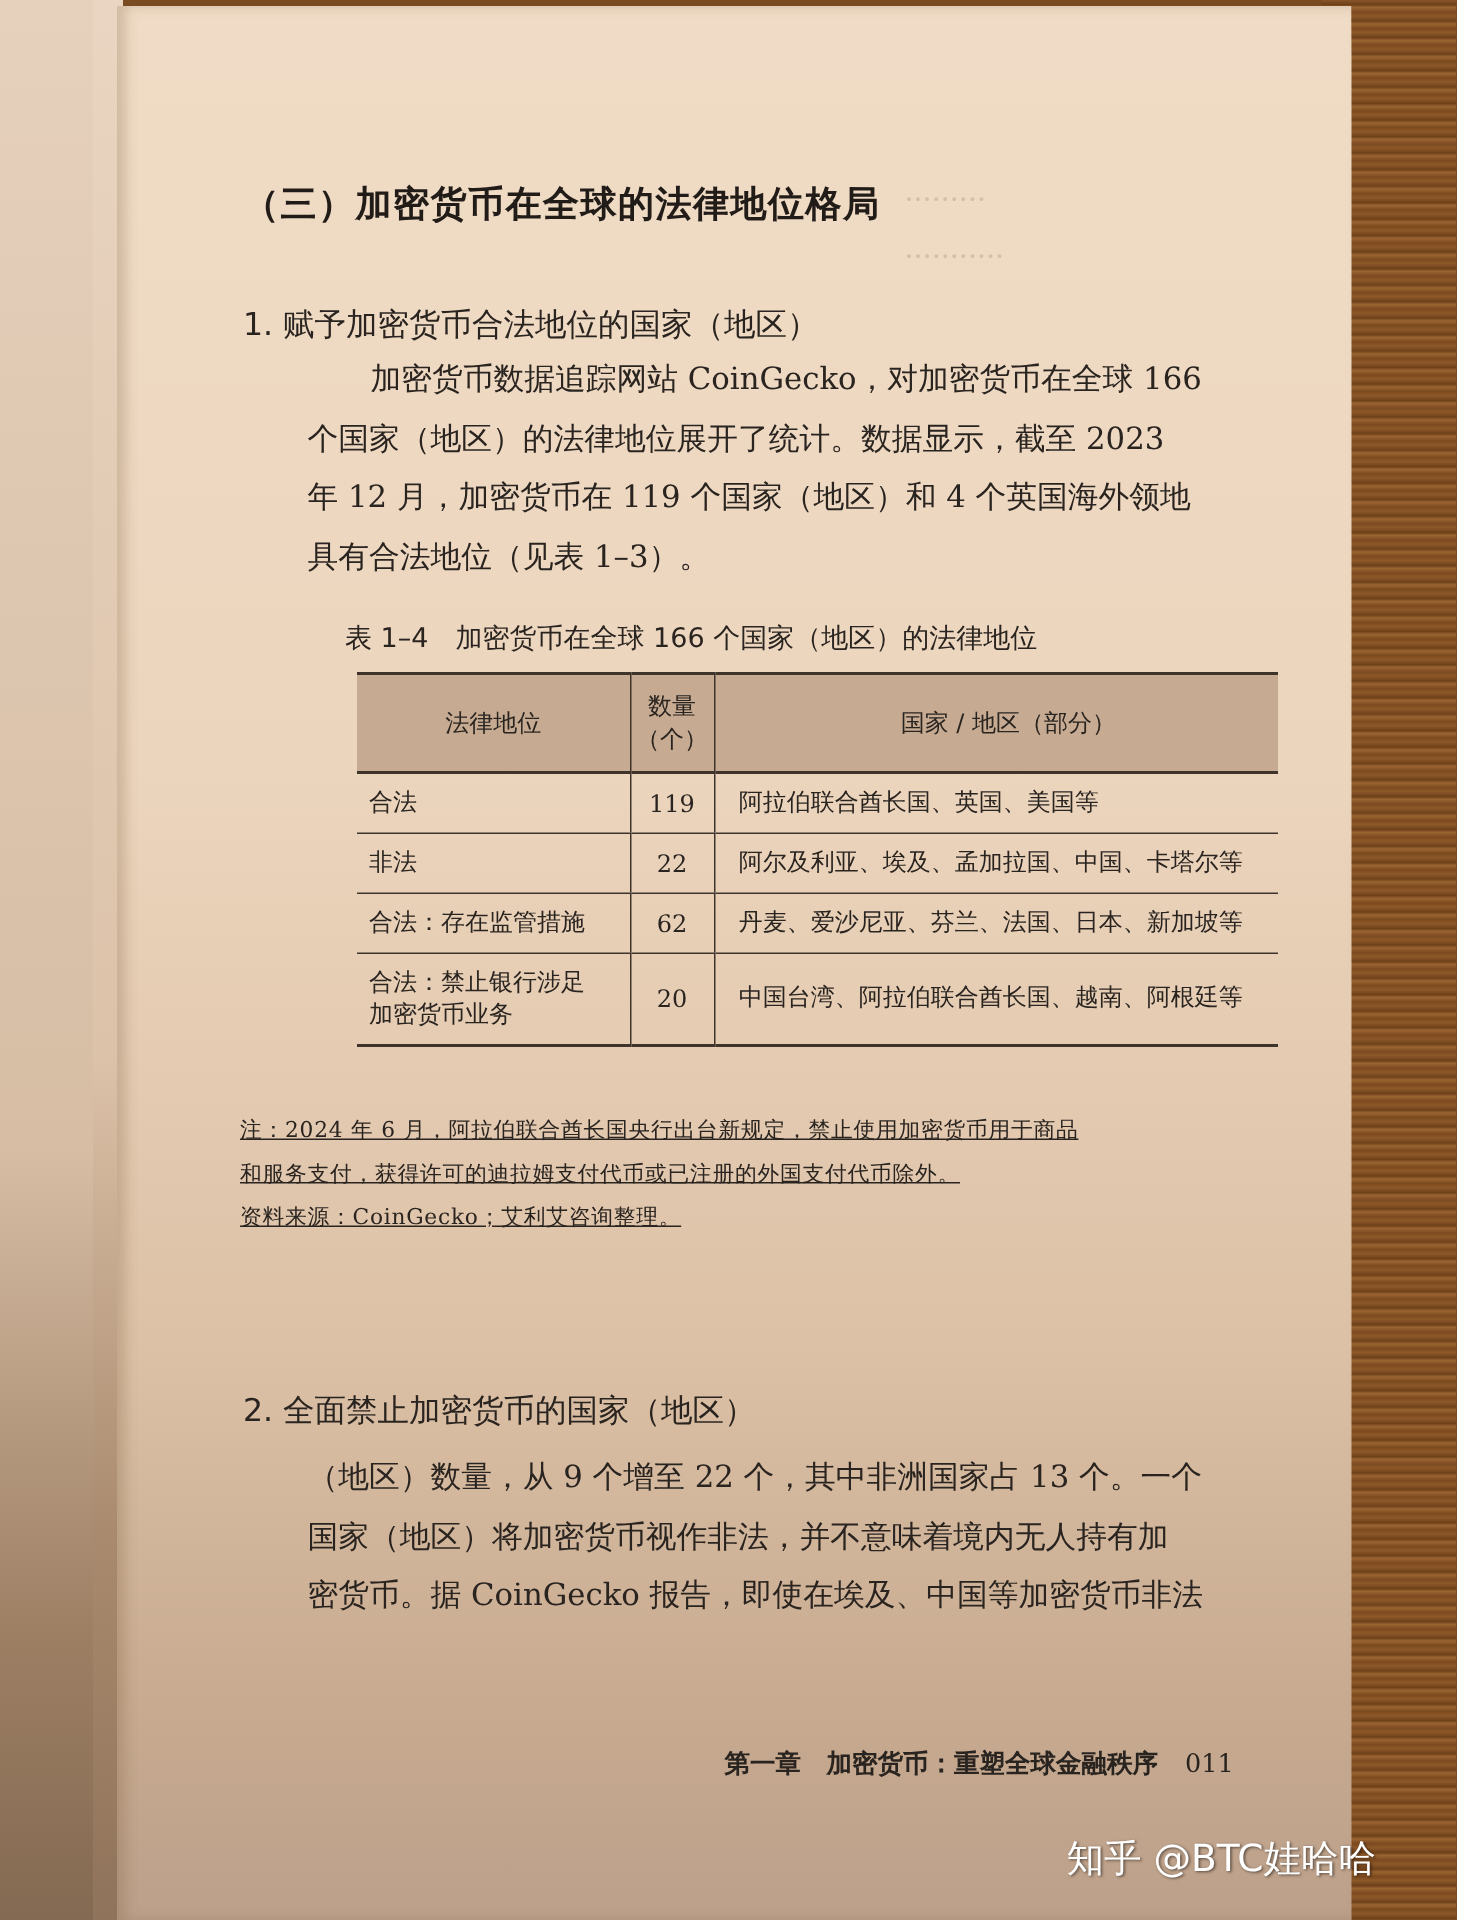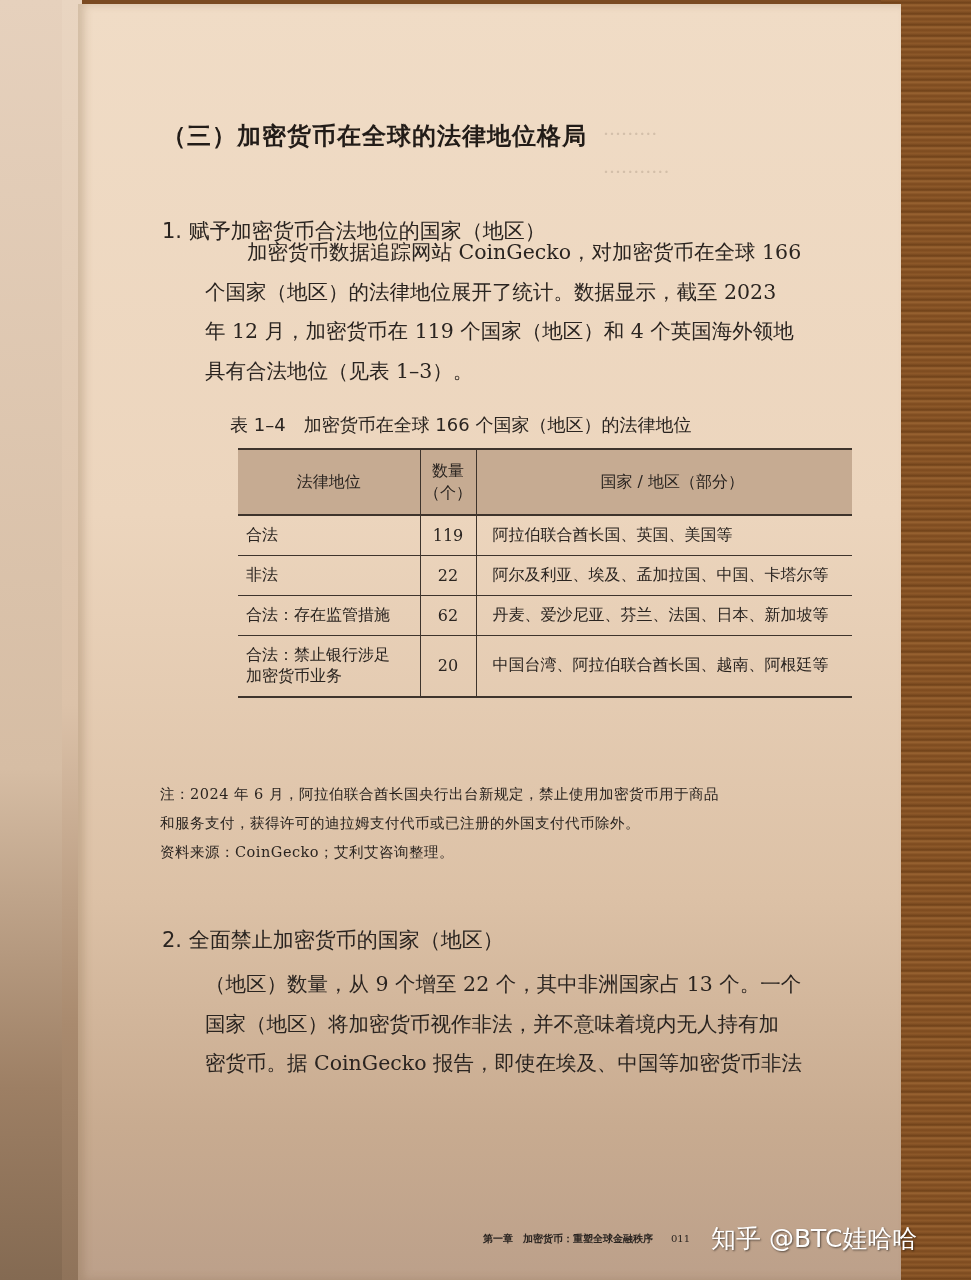--- a/index.html
+++ b/index.html
@@ -38,21 +38,21 @@
     position: absolute; top: 116px; left: 2px;
     font-family: "DejaVu Sans", "Liberation Sans", sans-serif;
     font-weight: bold; font-size: 24px; letter-spacing: 1px; color: #221c18;
     white-space: nowrap;
   }
   .subhead {
     position: absolute; left: 2px;
     font-family: "DejaVu Sans", "Liberation Sans", sans-serif;
     font-size: 21px; color: #2a2420; white-space: nowrap;
   }
-  .sub1 { top: 213px; }
+  .sub1 { top: 198px; }
   .sub2 { top: 922px; }
   .para {
     position: absolute; left: 0; width: 630px;
     font-size: 20.5px; line-height: 39.5px; color: #2a2420;
     text-align: justify;
   }
   .para .line { display: block; white-space: nowrap; margin-left: 45px; }
   .para .indent { padding-left: 42px; }
   .para1 { top: 229px; }
   .para2 { top: 961px; }
@@ -83,28 +83,28 @@
   }
   tbody tr:last-child td { border-bottom: 2px solid #3e342c; height: 62px; }
   .col-status { width: 182px; text-align: left; }
   .col-count { width: 56px; text-align: center; }
   .col-countries { text-align: left; padding-left: 16px; }
   th.col-status { text-align: center; }
   th.col-countries { text-align: center; }
   .count-head { line-height: 22px; }
 
   .notes {
-    position: absolute; top: 776px; left: 0; width: 640px;
-    font-size: 14.5px; line-height: 29px; color: #2a2420;
+    position: absolute; top: 736px; left: 0; width: 640px;
+    font-size: 14.5px; line-height: 29px; color: #2a2420; text-decoration: underline;
   }
   .notes .line { display: block; white-space: nowrap; letter-spacing: 0.5px; }
 
   .footer {
-    position: absolute; top: 1228px; left: 405px;
-    font-size: 10px; font-weight: bold; color: #2a2420; white-space: nowrap;
+    position: absolute; top: 1160px; left: 405px;
+    font-size: 17px; font-weight: bold; color: #2a2420; white-space: nowrap;
   }
   .footer .page-num { margin-left: 18px; font-weight: normal; }
 
   .watermark {
     position: absolute; top: 1222px; left: 711px;
     font-family: "DejaVu Sans", "Liberation Sans", sans-serif;
     font-size: 25px; color: #ffffff;
     text-shadow: 1px 1px 2px rgba(0,0,0,0.55);
     white-space: nowrap;
   }

